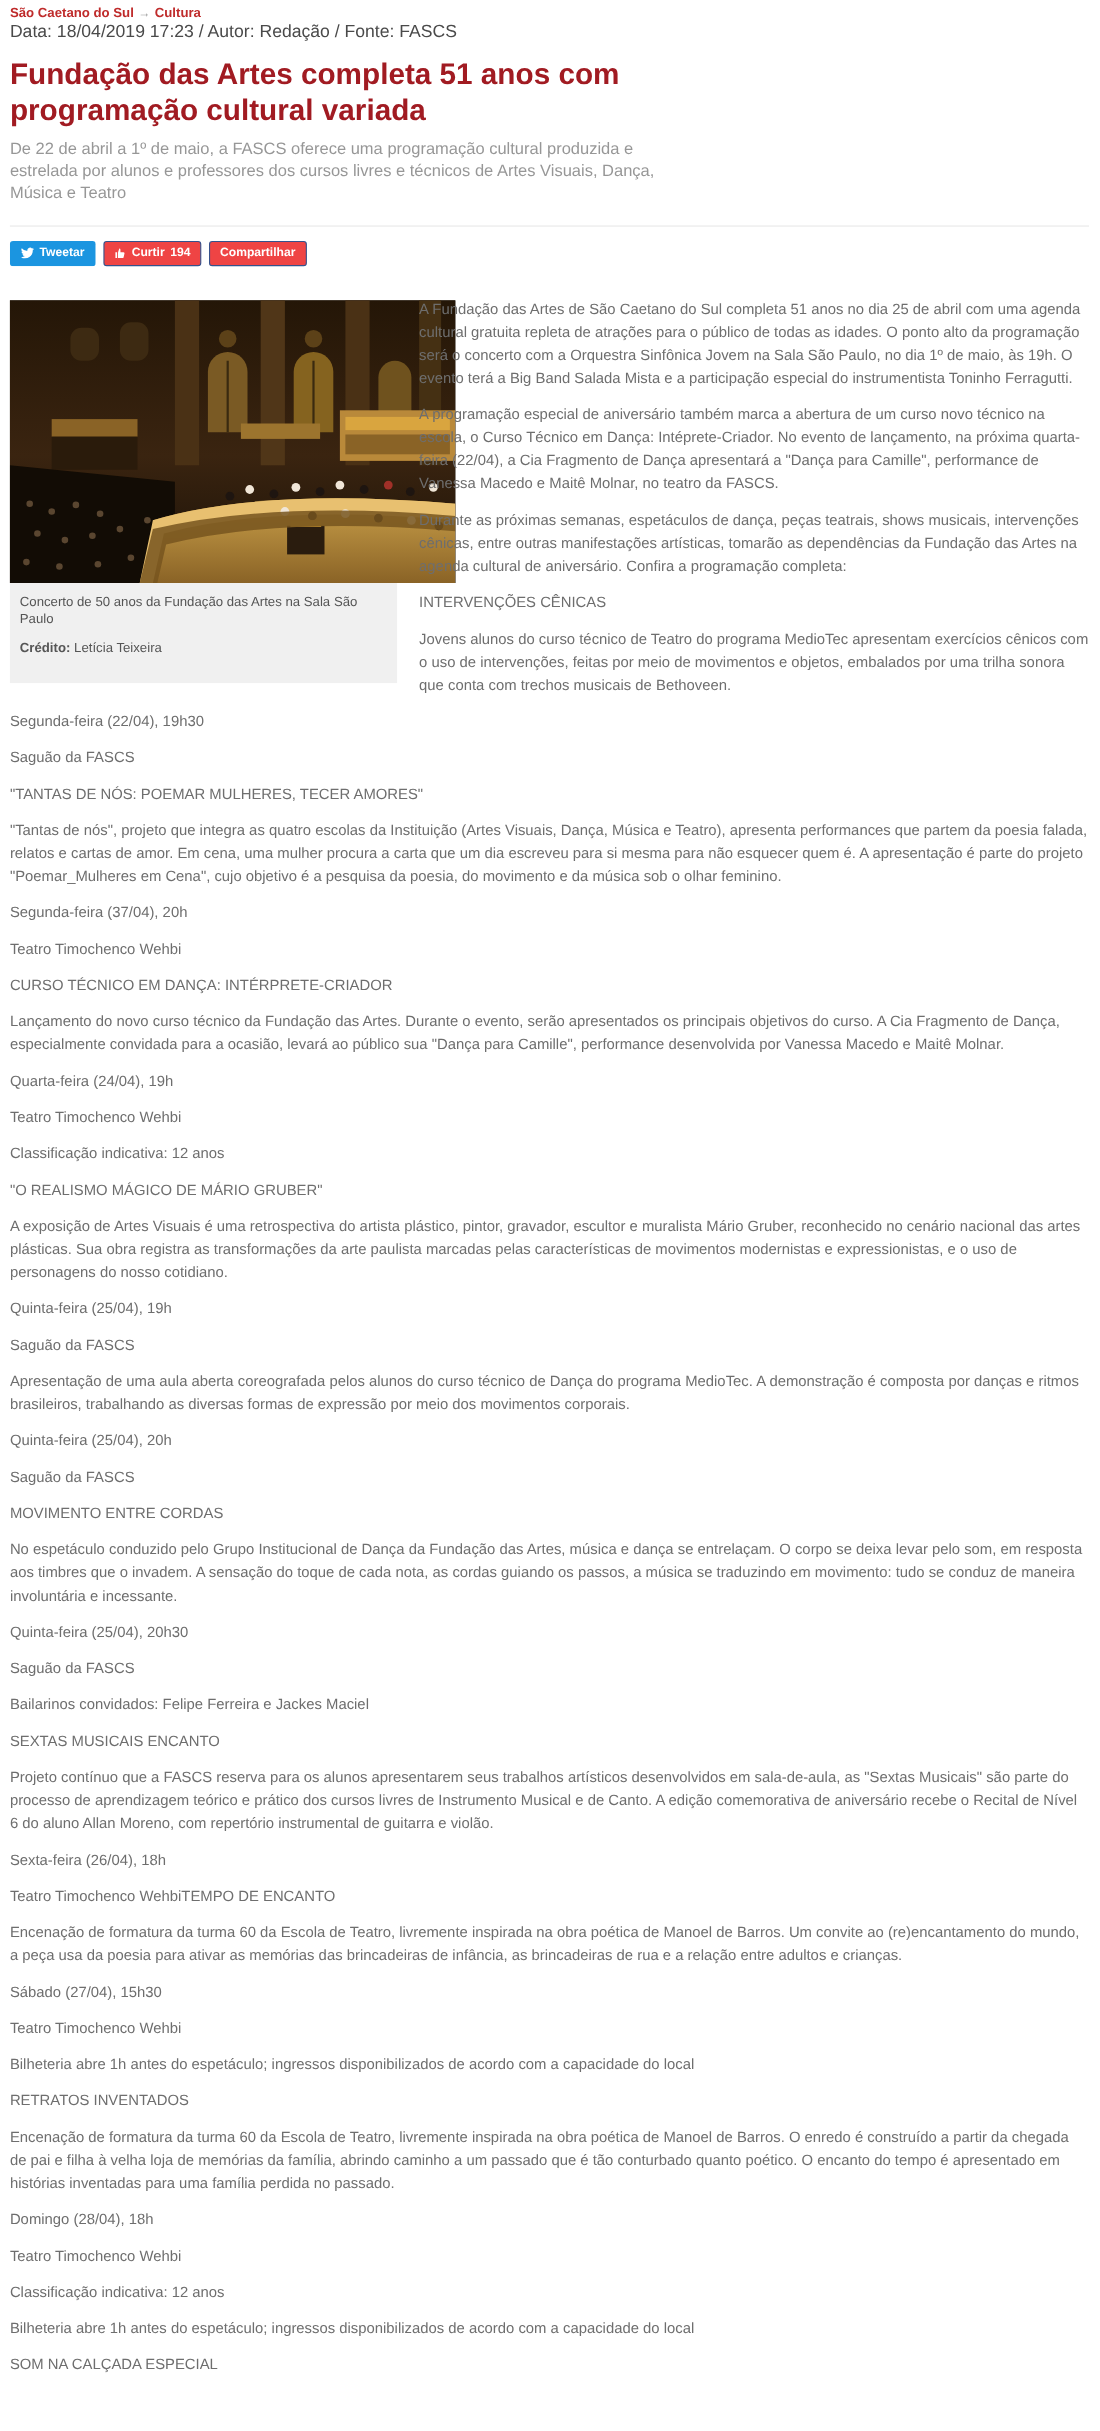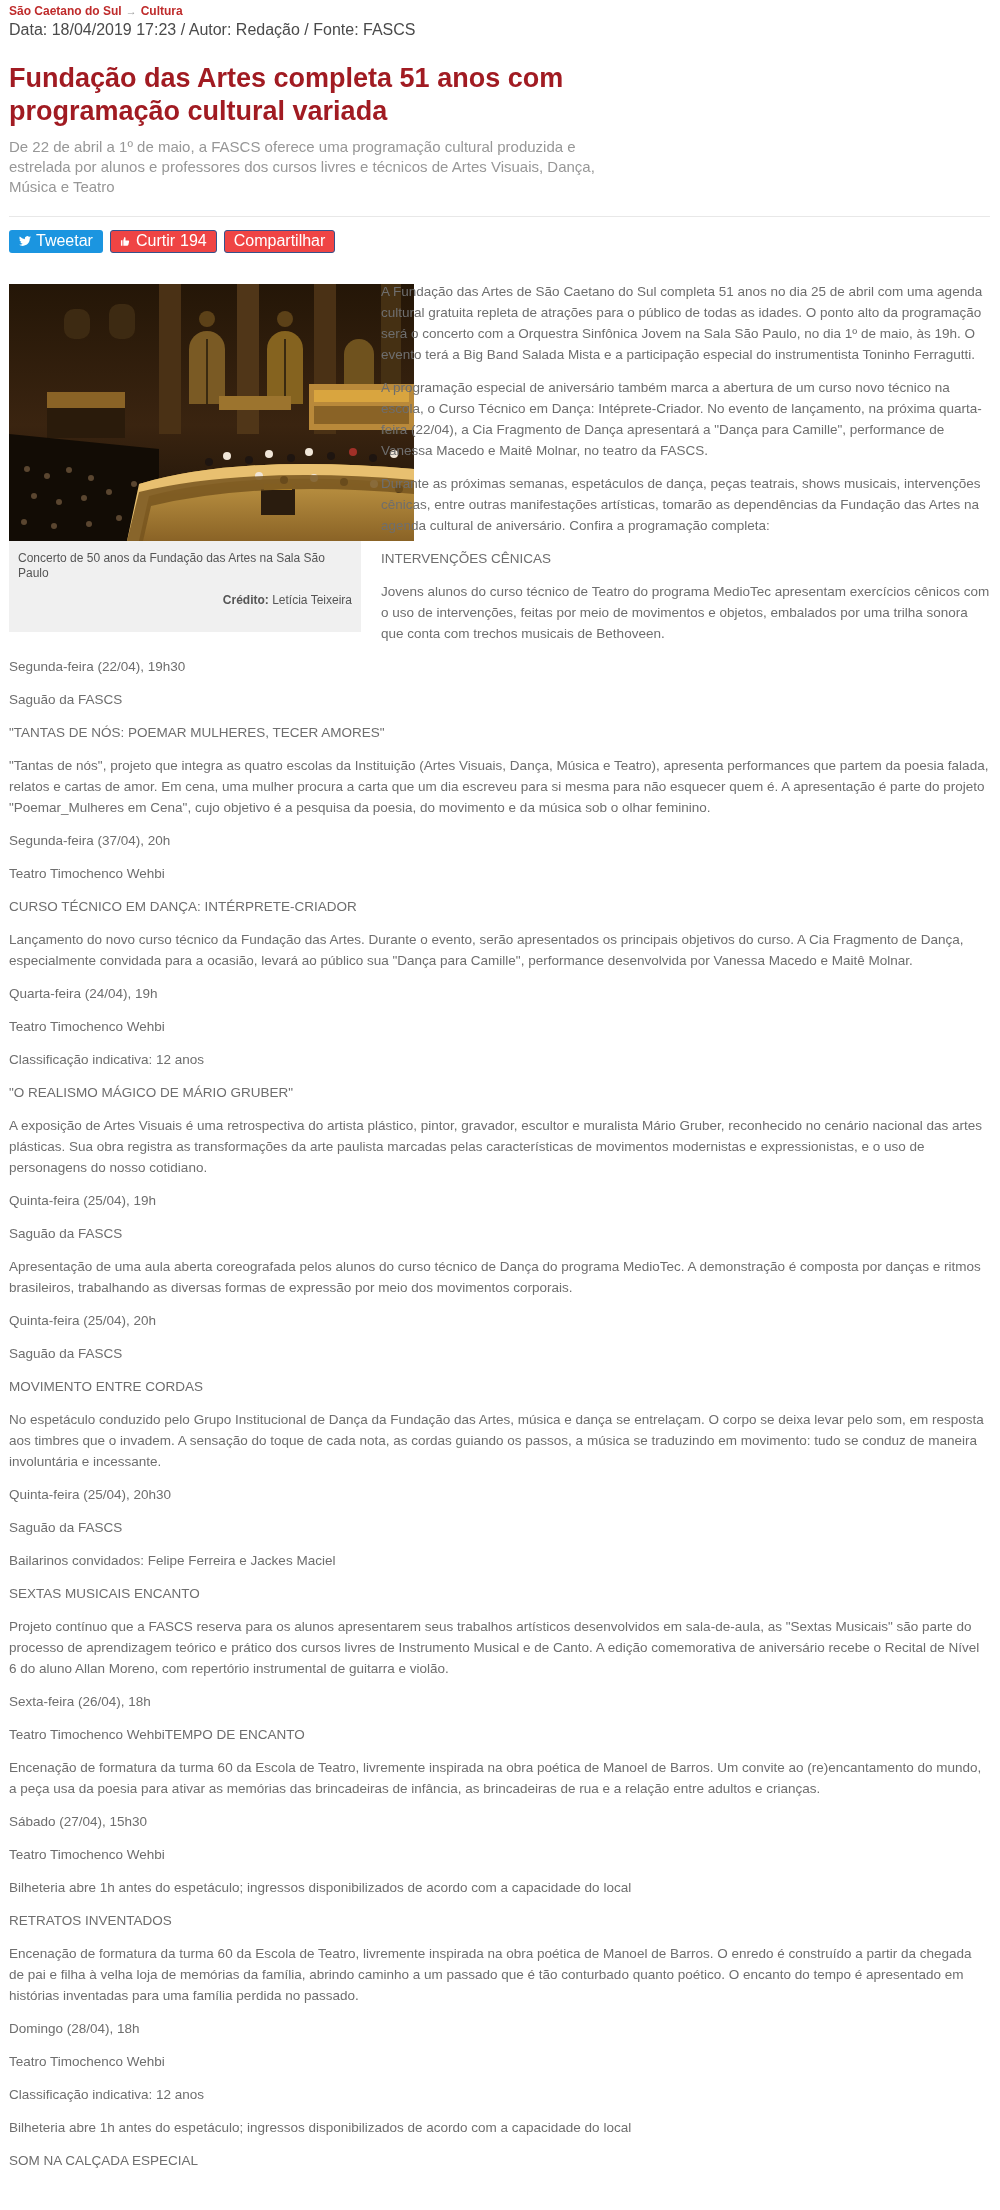--- a/index.html
+++ b/index.html
@@ -11,50 +11,50 @@
   }
   .page { padding: 4px 10px 30px 9px; }
 
   
   .breadcrumb { font-size:12px; font-weight:bold; color:#bf2b2b; }
   .breadcrumb a { color:#bf2b2b; text-decoration:none; cursor:pointer; }
   .crumb-arrow { color:#9a9a9a; font-weight:normal; font-size:11px; padding:0 4px; }
   .meta { font-size:16px; color:#4a4a4a; margin-top:3px; }
   h1.title {
     color:#a11b22; font-size:27px; line-height:33px; font-weight:bold;
-    margin:23px 0 9px 0; max-width:580px;
+    margin:12px 0 9px 0; max-width:580px;
   }
   .subtitle { font-size:15px; line-height:20px; color:#979797; max-width:605px; margin:0; }
   hr.rule { border:none; border-top:1px solid #e8e8e8; margin:19px 0 13px 0; }
 
   
   .share-row { display:flex; align-items:center; gap:7px; margin:0 0 28px 0; }
   .sbtn {
     display:inline-flex; align-items:center; gap:5px;
-    font-size:16px; font-weight:normal; color:#ffffff;
+    font-size:11px; font-weight:bold; color:#ffffff;
     border-radius:3px; padding:3px 9px 4px 9px; border:1px solid transparent;
     cursor:pointer; line-height:14px; white-space:nowrap;
   }
   .sbtn svg { display:block; }
   .btn-tweet { background:#1b95e0; }
   .btn-fb { background:#ef4444; border-color:#35528c; }
 
   
   .article { font-size:13.5px; line-height:21px; color:#6e6e6e; }
   .article p { margin:0 0 12px 0; }
   .article .body-heading { margin:0 0 12px 0; }
 
   figure.photo { float:left; width:352px; margin:3px 20px 10px 0; }
   .photo-img { width:405px; height:257px; display:block; background:#1c1208; }
   figcaption.photo-caption {
     background:#f0f0f0; padding:10px 9px 12px 9px;
     font-size:12px; line-height:15px; color:#555555;
   }
   .caption-line { margin:0 0 9px 0; }
-  .credit-line { margin:0;text-align:right; }
+  .credit-line { margin:0; }
   .credit-label { font-weight:bold; }
   .clearfix::after { content:""; display:block; clear:both; }
 </style>
 </head>
 <body>
 
 <div class="page">
 
   <div class="breadcrumb">
     <a>São Caetano do Sul</a><span class="crumb-arrow">→</span><a>Cultura</a>

